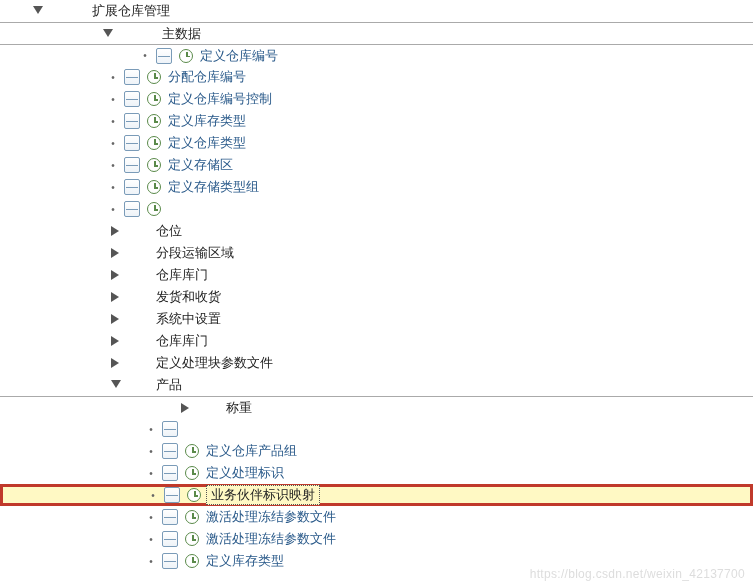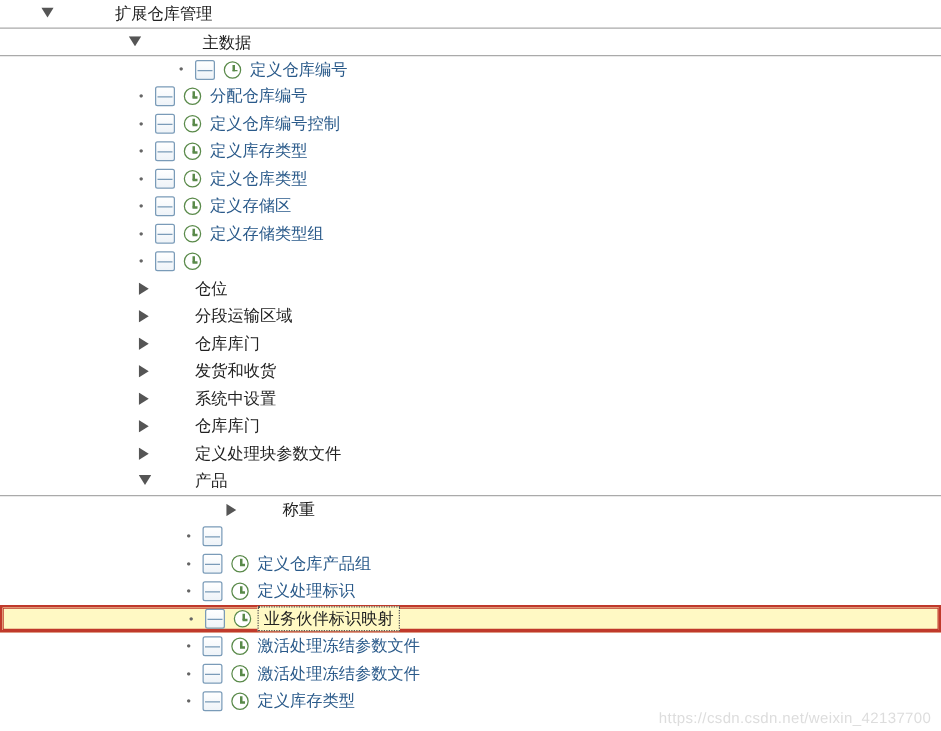--- a/index.html
+++ b/index.html
@@ -382,13 +382,13 @@
   <span class="bullet">•</span>
   <span class="icon-cell">
       <span class="icon-doc"></span>
     </span>
   <span class="icon-cell">
       <span class="icon-clock"></span>
     </span>
   <span class="label">定义库存类型</span>
 </div>
 
-<div class="watermark">https://csdn.csdn.net/weixin_42137700</div>
+<div class="watermark">https://blog.csdn.net/weixin_42137700</div>
 
 </body></html>

